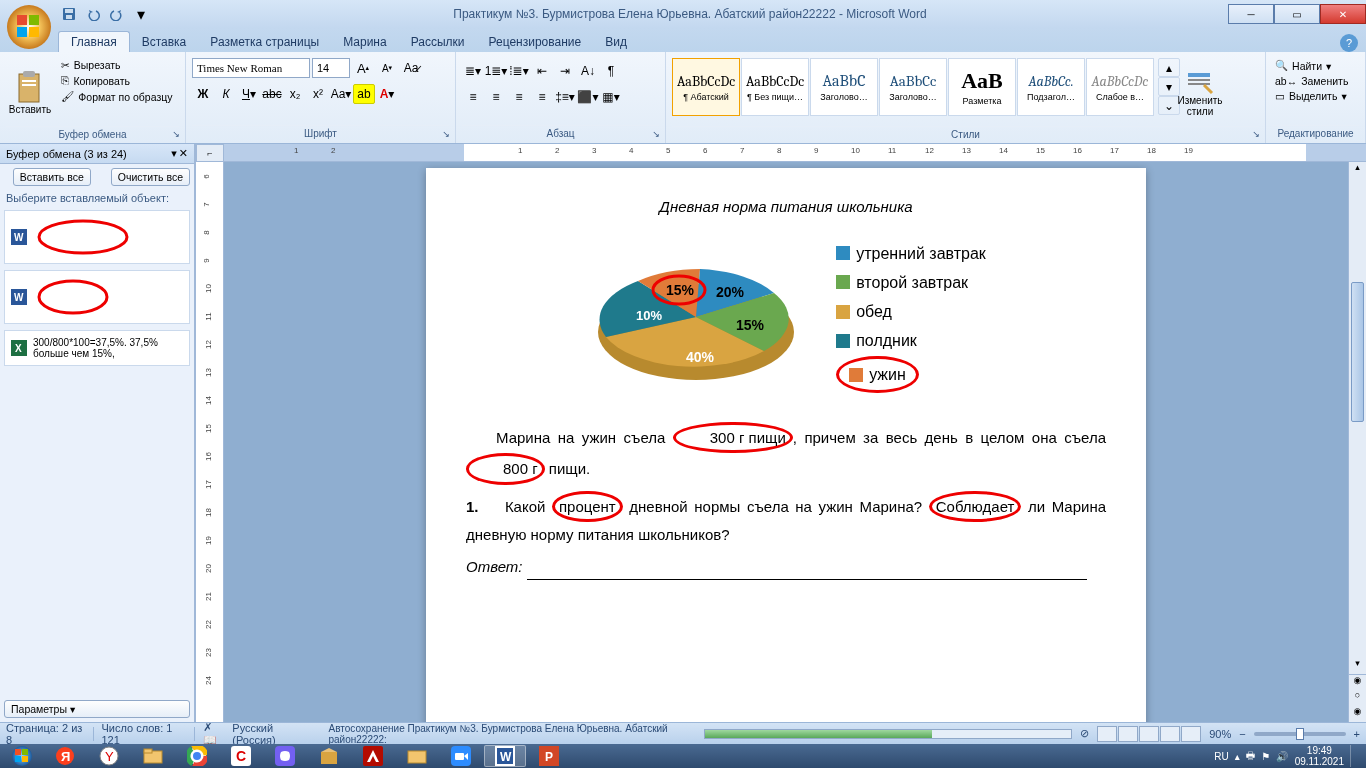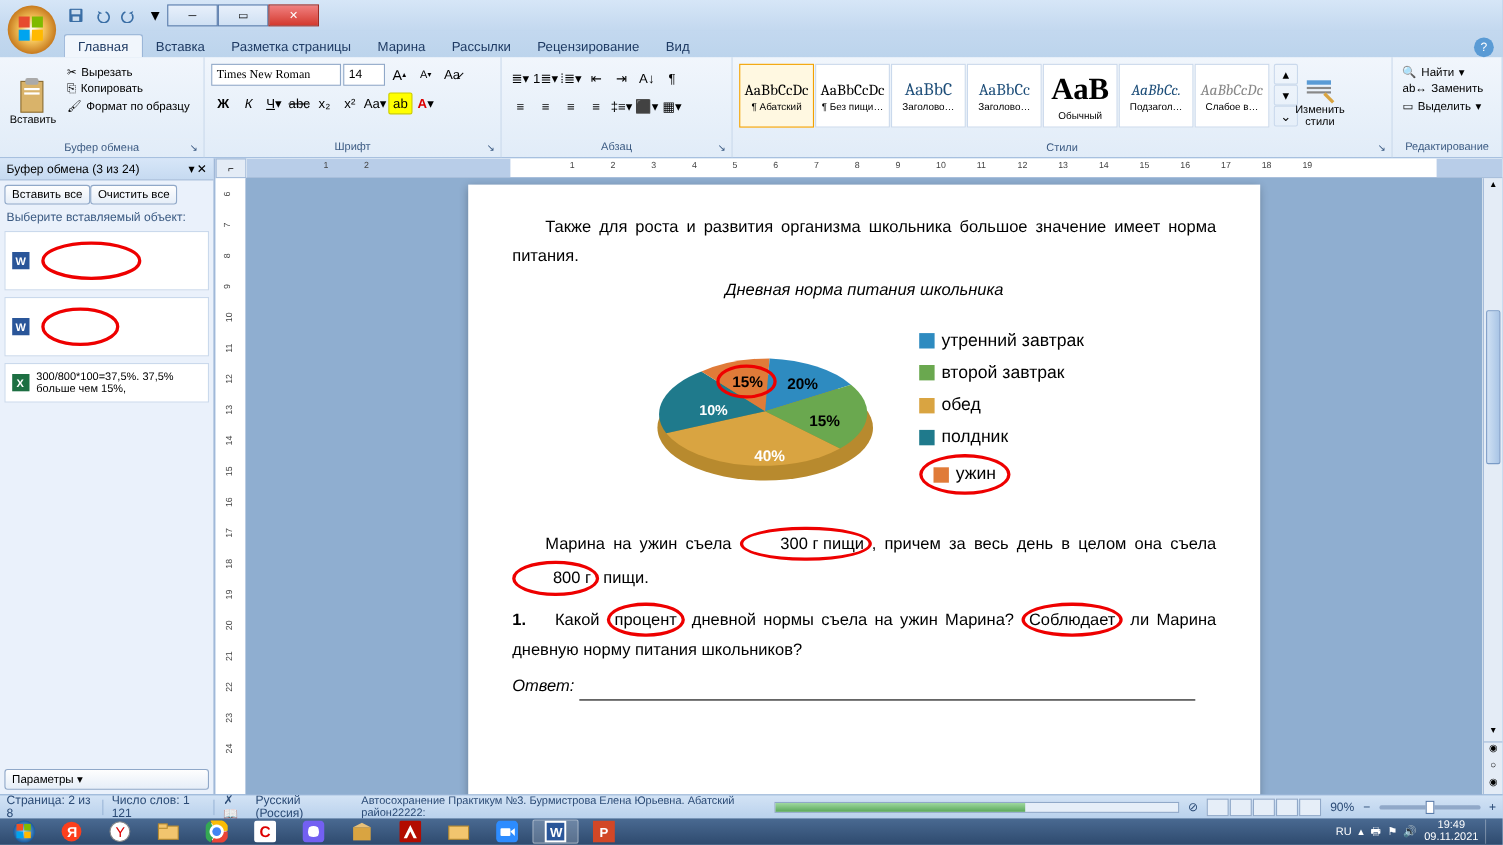--- a/index.html
+++ b/index.html
@@ -38,21 +38,21 @@
 .icon-row { display: flex; gap: 1px; margin-top: 3px; }
 .style-gallery { display: flex; gap: 1px; }
 .style-item { width: 68px; height: 58px; border: 1px solid #cad9ec; background: #fff; display: flex; flex-direction: column; align-items: center; justify-content: center; font-size: 9px; cursor: pointer; padding: 2px; text-align: center; }
 .style-item .preview { font-family: Cambria, serif; color: #1e4e79; font-size: 14px; margin-bottom: 2px; }
 .style-item.active { border: 1px solid #f2a100; background: #fff8e1; }
 .dialog-launcher { position: absolute; right: 2px; bottom: 2px; width: 14px; height: 14px; font-size: 9px; color: #3b5a82; cursor: pointer; display: flex; align-items: center; justify-content: center; }
 
 
 .clip-panel { position: absolute; left: 0; top: 144px; width: 196px; bottom: 46px; background: #eaf1fb; border-right: 2px solid #a0b8d8; display: flex; flex-direction: column; font-size: 11px; }
 .clip-header { background: linear-gradient(#d7e6f8,#c6daf1); padding: 3px 6px; display: flex; align-items: center; justify-content: space-between; border-bottom: 1px solid #a0b8d8; }
-.clip-btns { display: flex; gap: 0; padding: 4px; }
+.clip-btns { display: flex; gap: 20px; padding: 4px; justify-content: flex-end; }
 .clip-action { flex: 0; padding: 2px 6px; background: linear-gradient(#fefefe,#e6eef8); border: 1px solid #90a8c8; border-radius: 3px; font-size: 10.5px; cursor: pointer; white-space: nowrap; }
 .clip-label { padding: 2px 6px; color: #3b5a82; }
 .clip-items { flex: 1; overflow: auto; padding: 4px; }
 .clip-item { background: #fff; border: 1px solid #cad9ec; margin-bottom: 6px; padding: 6px; display: flex; align-items: center; gap: 6px; cursor: pointer; }
 .clip-item svg { flex-shrink: 0; }
 .clip-footer { padding: 4px; }
 
 
 .workarea { position: absolute; left: 196px; right: 0; top: 144px; bottom: 46px; background: #bcd4ec; display: flex; flex-direction: column; }
 .ruler-corner { position: absolute; left: 0; top: 0; width: 28px; height: 18px; background: #e4ecf6; border: 1px solid #a0b8d8; display: flex; align-items: center; justify-content: center; font-size: 9px; cursor: pointer; }
@@ -127,20 +127,21 @@
         </svg>
       </div>
     <div class="qat-btn">
         <svg width="14" height="14">
           <path d="M4 4 A5 5 0 1 0 10 6" fill="none" stroke="#3a6ea5" stroke-width="1.5"></path>
           <path d="M11 3 L10 6 L7 5 Z" fill="#3a6ea5"></path>
         </svg>
       </div>
     <div class="qat-btn">▾</div>
   </div>
+  <div class="title-text">Практикум №3. Бурмистрова Елена Юрьевна. Абатский район22222 - Microsoft Word</div>
   <div class="window-controls">
     <div class="win-btn">─</div>
     <div class="win-btn">▭</div>
     <div class="win-btn close">✕</div>
   </div>
 </div>
 
 <div class="tabs">
   <div class="tab active">Главная</div>
   <div class="tab">Вставка</div>
@@ -254,22 +255,22 @@
           </div>
         <div class="style-item">
             <div class="preview" style="font-size:16px">AaBbC</div>
             <div>Заголово…</div>
           </div>
         <div class="style-item">
             <div class="preview" style="font-size:15px">AaBbCc</div>
             <div>Заголово…</div>
           </div>
         <div class="style-item">
-            <div class="preview" style="font-size:28px;font-weight:bold;color:#000">АаВ</div>
-            <div>Обычный</div>
+            <div class="preview" style="font-size:22px;font-weight:bold;color:#000">АаВ</div>
+            <div>Разметка</div>
           </div>
         <div class="style-item">
             <div class="preview" style="font-style:italic">AaBbCc.</div>
             <div>Подзагол…</div>
           </div>
         <div class="style-item">
             <div class="preview" style="color:#888;font-style:italic">AaBbCcDc</div>
             <div>Слабое в…</div>
           </div>
       </div>
@@ -395,21 +396,20 @@
       <span class="tick" style="top: 346px;">18</span>
       <span class="tick" style="top: 374px;">19</span>
       <span class="tick" style="top: 402px;">20</span>
       <span class="tick" style="top: 430px;">21</span>
       <span class="tick" style="top: 458px;">22</span>
       <span class="tick" style="top: 486px;">23</span>
       <span class="tick" style="top: 514px;">24</span>
     </div>
   <div class="doc-scroll">
     <div class="page">
-      <p style="text-indent:30px"><span>Также для роста и развития организма школьника большое значение имеет норма питания.</span></p>
       <p class="center">Дневная норма питания школьника</p>
 
       <div class="chart-area">
         <svg width="220" height="170" viewBox="0 0 220 170">
 
           <ellipse cx="110" cy="100" rx="98" ry="48" fill="#b88a2e"></ellipse>
 
           <g transform="translate(110,85)">
 
             <path d="M0 0 L-90 20 A95 48 0 0 0 68 34 Z" fill="#d9a441"></path>

